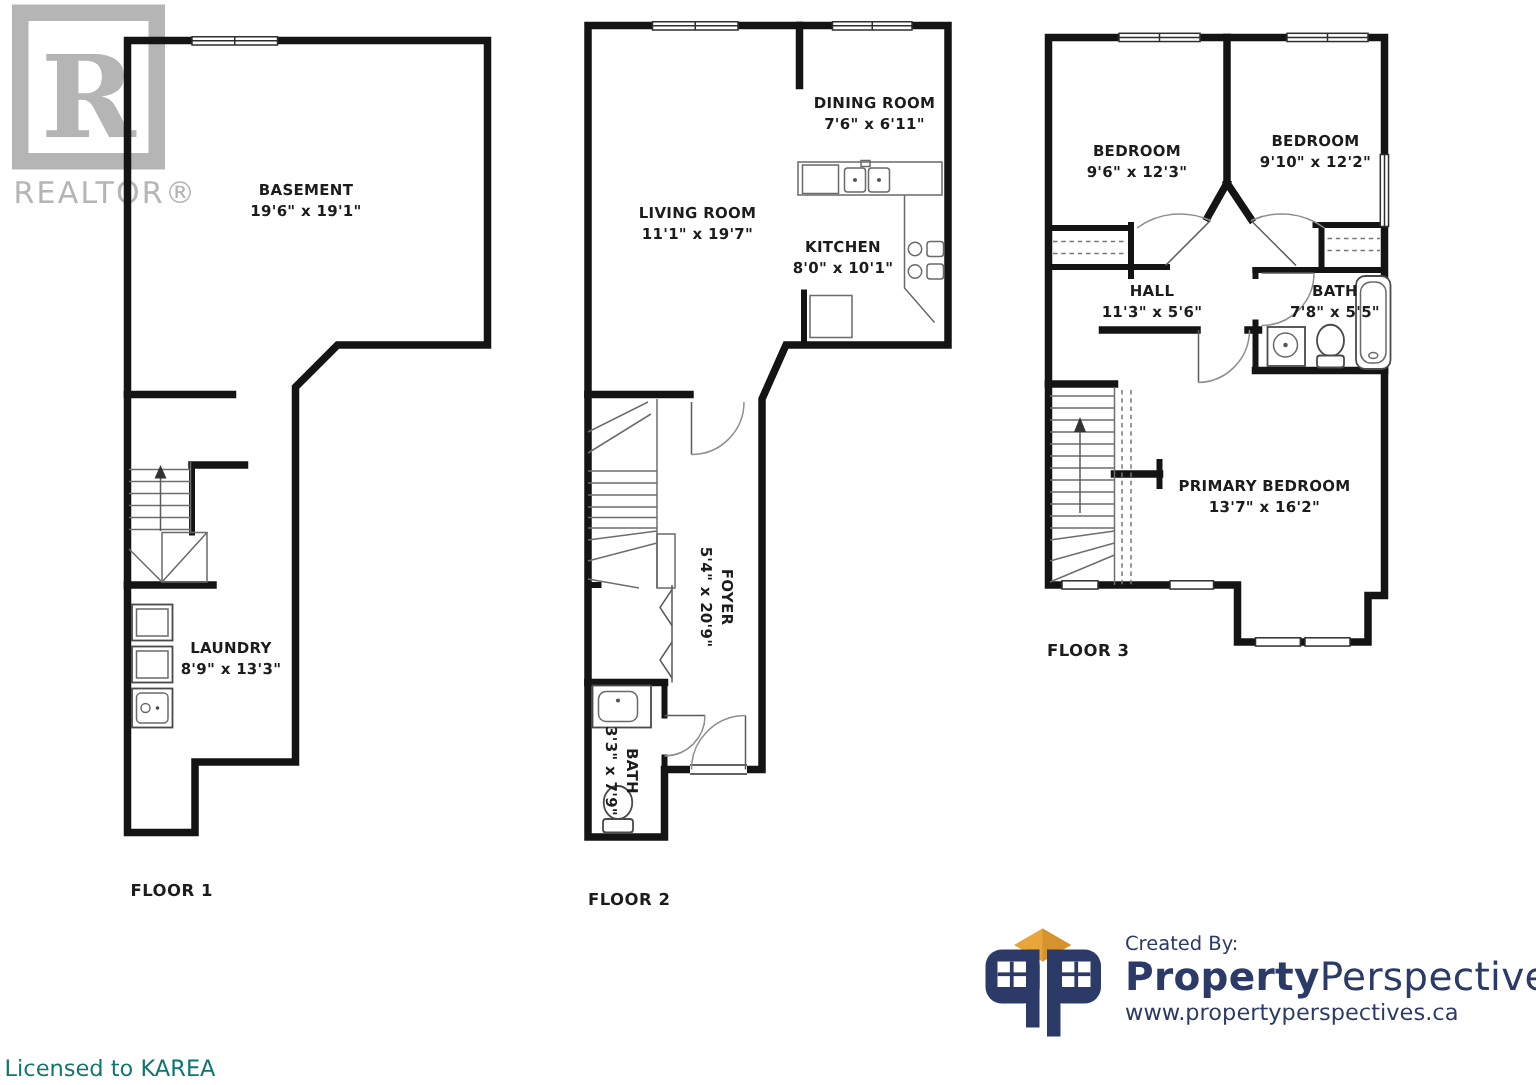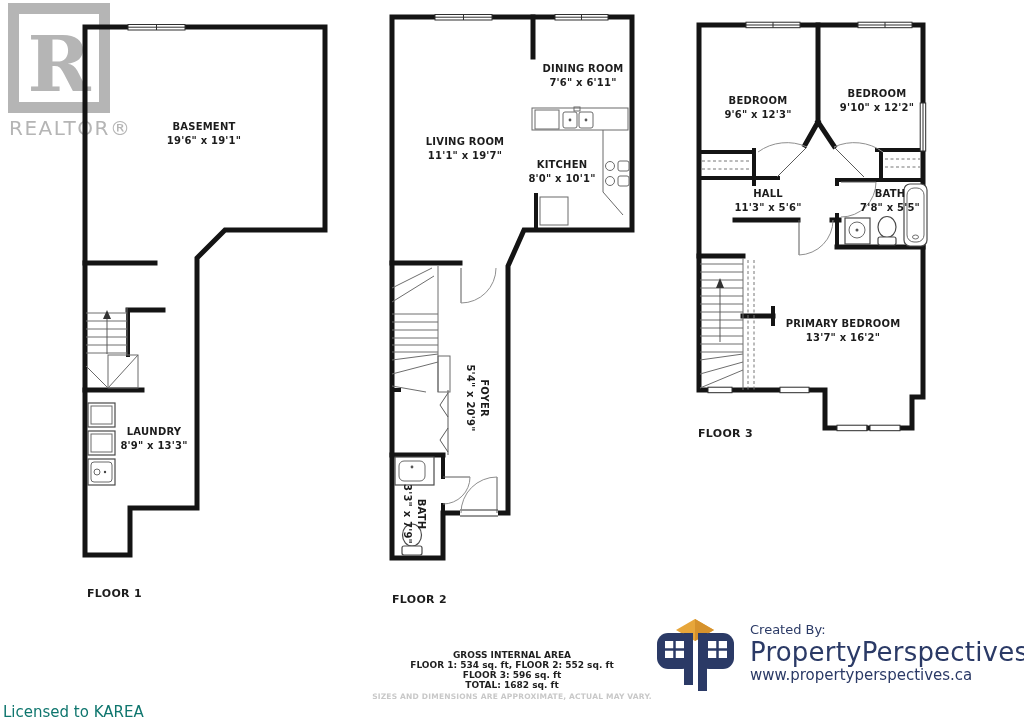--- a/index.html
+++ b/index.html
@@ -27,21 +27,21 @@
   .wm-r{font-family:"DejaVu Serif","Liberation Serif",serif;font-weight:bold;font-size:76px;fill:#b5b5b5;}
   
   .area-block{position:absolute;left:512px;top:650px;transform:translateX(-50%);
               text-align:center;white-space:nowrap;color:#1f1f1f;}
   .area-line{font-size:9px;font-weight:bold;line-height:10px;}
   .area-disc{font-size:7.5px;font-weight:bold;color:#c8c8c8;margin-top:2px;letter-spacing:.2px;}
   .license{position:absolute;left:3px;top:703px;font-size:15px;color:#0f766e;}
   .brand-text{position:absolute;left:750px;top:622px;color:#2b3a66;}
   .brand-created{font-size:13px;line-height:15px;}
   .brand-name{font-size:26px;line-height:30px;letter-spacing:.2px;}
-  .brand-name .bold{font-weight:normal;}
+  .brand-name .bold{font-weight:bold;}
   .brand-url{font-size:15px;line-height:17px;}
 </style>
 </head>
 <body>
 
 <div class="page">
 
   <svg class="abs" style="left:5px;top:1px;" width="130" height="145" viewBox="0 0 130 145">
     <g>
       <rect class="wm-gray" x="3" y="2" width="102" height="110"></rect>
@@ -277,27 +277,20 @@
     <text class="rdims" x="186" y="93" text-anchor="middle">9'10" x 12'2"</text>
     <text class="rname" x="77" y="179" text-anchor="middle">HALL</text>
     <text class="rdims" x="77" y="193" text-anchor="middle">11'3" x 5'6"</text>
     <text class="rname" x="199" y="179" text-anchor="middle">BATH</text>
     <text class="rdims" x="199" y="193" text-anchor="middle">7'8" x 5'5"</text>
     <text class="rname" x="152" y="309" text-anchor="middle">PRIMARY BEDROOM</text>
     <text class="rdims" x="152" y="323" text-anchor="middle">13'7" x 16'2"</text>
     <text class="flabel" x="7" y="419">FLOOR 3</text>
   </svg>
 
-  <div class="area-block">
-    <div class="area-line">GROSS INTERNAL AREA</div>
-    <div class="area-line">FLOOR 1: 534 sq. ft, FLOOR 2: 552 sq. ft</div>
-    <div class="area-line">FLOOR 3: 596 sq. ft</div>
-    <div class="area-line">TOTAL: 1682 sq. ft</div>
-    <div class="area-disc">SIZES AND DIMENSIONS ARE APPROXIMATE, ACTUAL MAY VARY.</div>
-  </div>
 
   <div class="license">Licensed to KAREA</div>
 
   <svg class="abs" style="left:650px;top:616px;" width="92" height="82" viewBox="0 0 92 82">
     <polygon points="45,3 64,14 45,25 26,14" fill="#e7a63a"></polygon>
     <polygon points="45,3 64,14 45,25" fill="#d6922c"></polygon>
     <g>
       <rect x="7" y="17" width="36" height="36" rx="11" fill="#2b3a66"></rect>
       <rect x="34" y="17" width="9" height="52" fill="#2b3a66"></rect>
       <rect x="15" y="25" width="19" height="17" fill="#ffffff"></rect>

